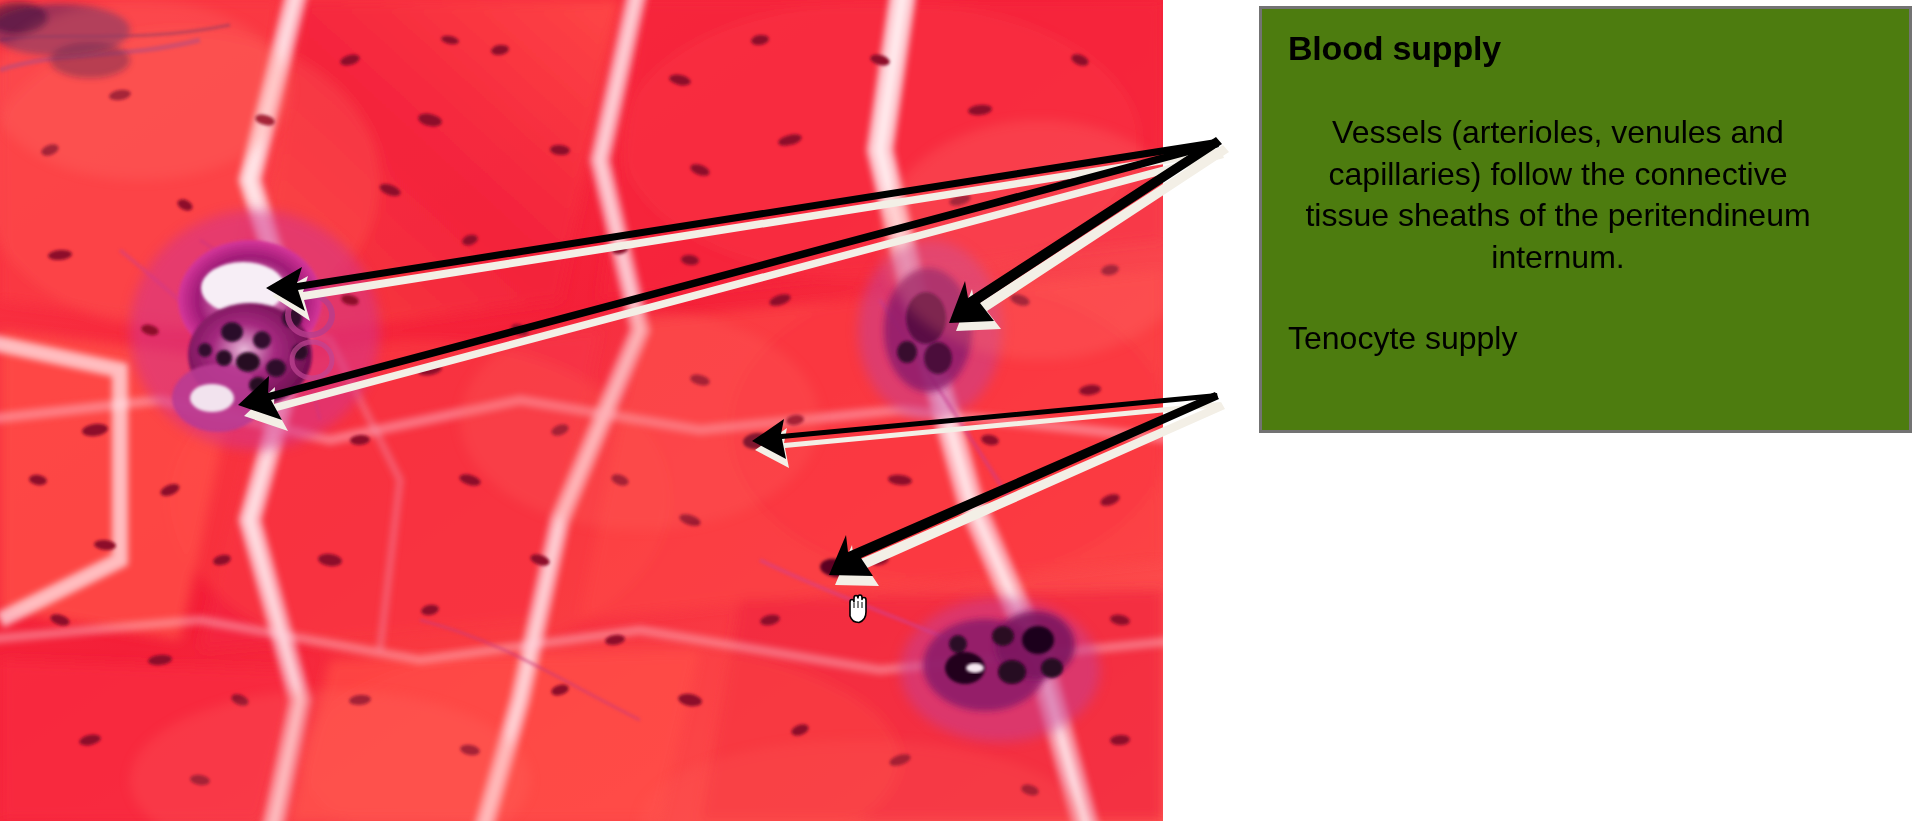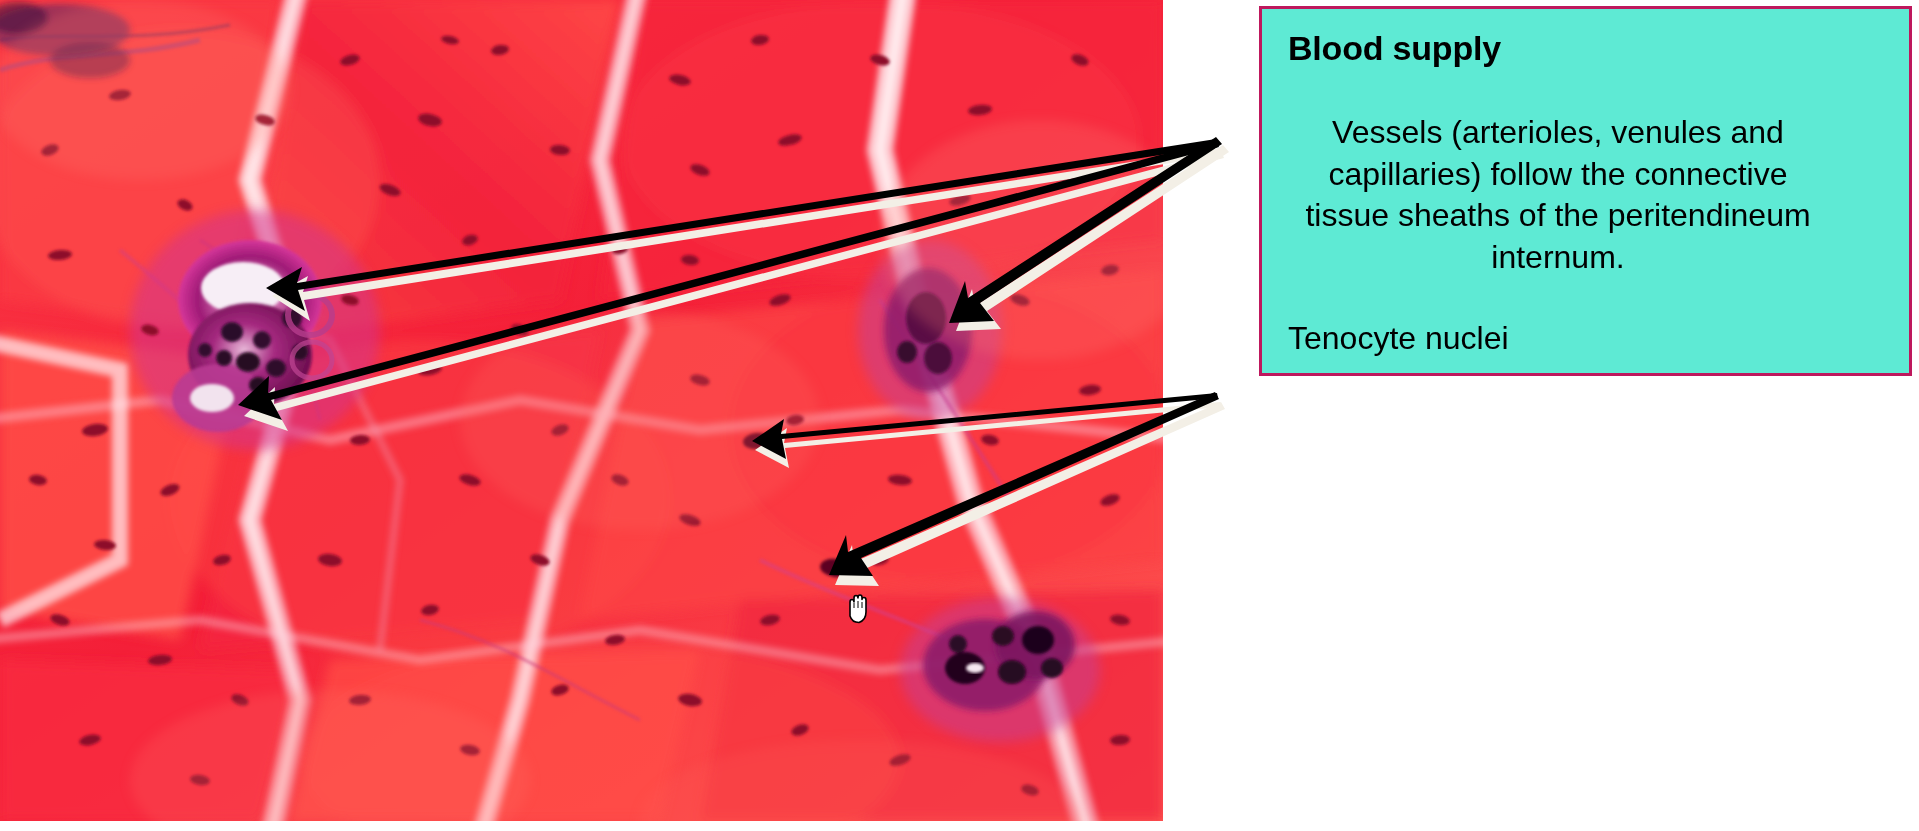--- a/index.html
+++ b/index.html
@@ -40,24 +40,24 @@
     height: 831px;
     pointer-events: none;
   }
 
   
   #callout-box {
     position: absolute;
     left: 1259px;
     top: 6px;
     width: 653px;
-    height: 370px;
+    height: 427px;
     box-sizing: border-box;
-    border: 3px solid #be185d;
-    background: #5eead4;
+    border: 3px solid #737373;
+    background: #4d7c0f;
     padding: 20px 26px 0 26px;
   }
   #callout-title {
     font-size: 34px;
     font-weight: bold;
     color: #000000;
     line-height: 1.15;
     margin: 0 0 0 0;
     letter-spacing: -0.2px;
   }
@@ -344,14 +344,14 @@
            L 15 5.5 Q 15 3 17 3 Q 19 3 19 5.5 L 19 7.5 Q 19 5.5 21 5.5 Q 23 5.5 23 8
            L 23 20 Q 23 28 16 30.5 Q 9 30.5 7 24 Z" fill="#ffffff" stroke="#000000" stroke-width="1.6" stroke-linejoin="round"></path>
   <path d="M 11 11 L 11 16 M 15 9 L 15 16 M 19 10 L 19 16" stroke="#000000" stroke-width="1" fill="none"></path>
 </svg>
 
 <div id="callout-box">
   <div id="callout-title">Blood supply</div>
   <div class="callout-spacer"></div>
   <div id="callout-body">Vessels (arterioles, venules and capillaries) follow the connective tissue sheaths of the peritendineum internum.</div>
   <div class="callout-spacer-small"></div>
-  <div id="callout-secondary">Tenocyte nuclei</div>
+  <div id="callout-secondary">Tenocyte supply</div>
 </div>
 
 </body></html>

